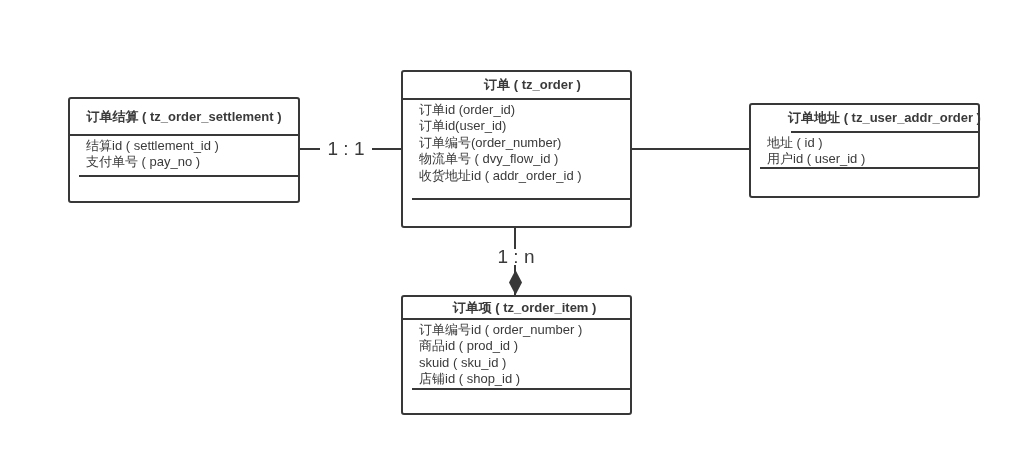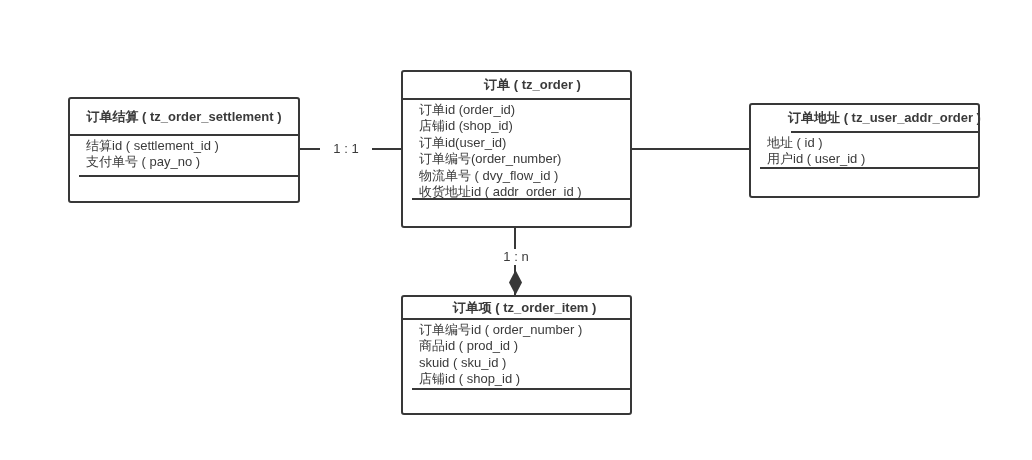--- a/index.html
+++ b/index.html
@@ -68,21 +68,21 @@
 
   
   .conn { position: absolute; background: var(--line); }
   .c1 { left: 299px; top: 148px; width: 103px; height: 2px; }
   .c2 { left: 631px; top: 148px; width: 119px; height: 2px; }
   .c3 { left: 514px; top: 227px; width: 2px;  height: 68px; }
 
   .conn-label {
     position: absolute;
     background: var(--background);
-    font-size: 13px;
+    font-size: 19px;
     line-height: 16px;
     text-align: center;
     white-space: nowrap;
     color: var(--text);
   }
   .l1 { left: 320px; top: 141px; width: 52px; height: 16px; }
   .l3 { left: 490px; top: 249px; width: 52px; height: 16px; }
 
   .diamond {
     position: absolute;
@@ -103,21 +103,20 @@
       <div class="t-field">结算id ( settlement_id )</div>
       <div class="t-field">支付单号 ( pay_no )</div>
     </div>
     <div class="t-footer"></div>
   </div>
 
   <div class="table t1">
     <div class="t-title">订单 ( tz_order )</div>
     <div class="t-fields">
       <div class="t-field">订单id (order_id)</div>
-      <div class="t-field">店铺id (shop_id)</div>
       <div class="t-field">订单id(user_id)</div>
       <div class="t-field">订单编号(order_number)</div>
       <div class="t-field">物流单号 ( dvy_flow_id )</div>
       <div class="t-field">收货地址id ( addr_order_id )</div>
     </div>
     <div class="t-footer"></div>
   </div>
 
   <div class="table t2">
     <div class="t-title">订单地址 ( tz_user_addr_order )</div>

